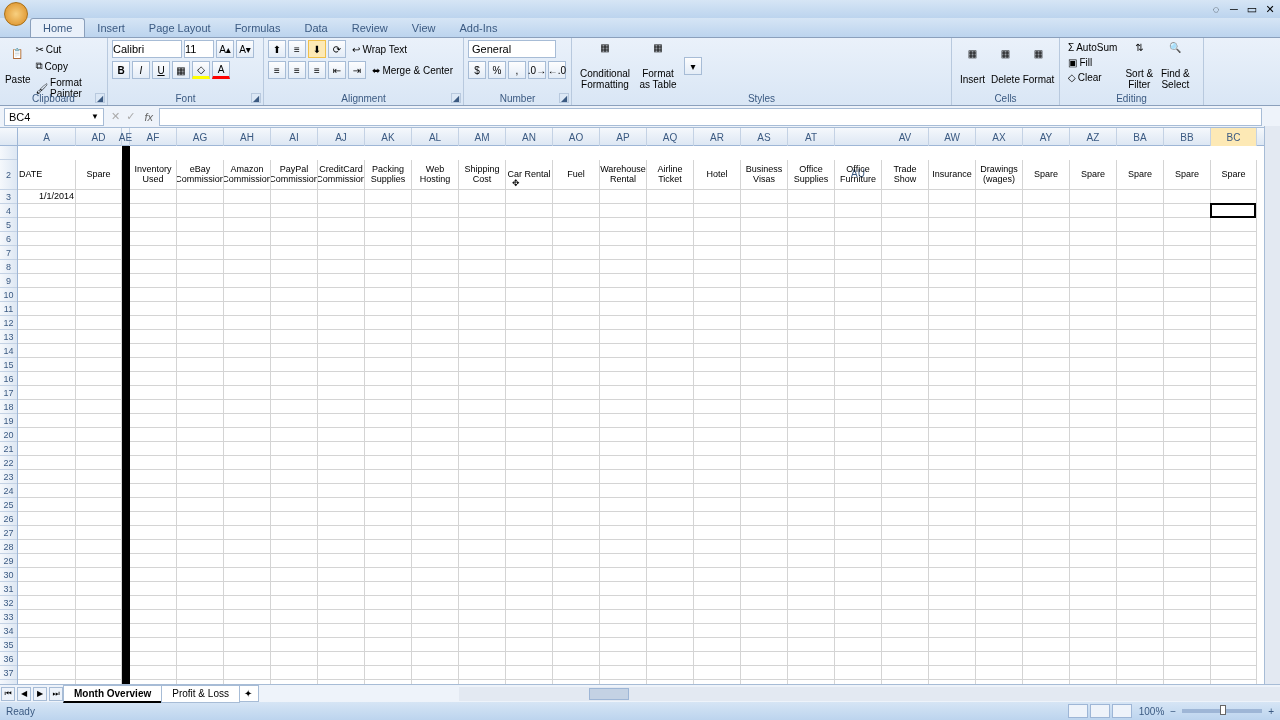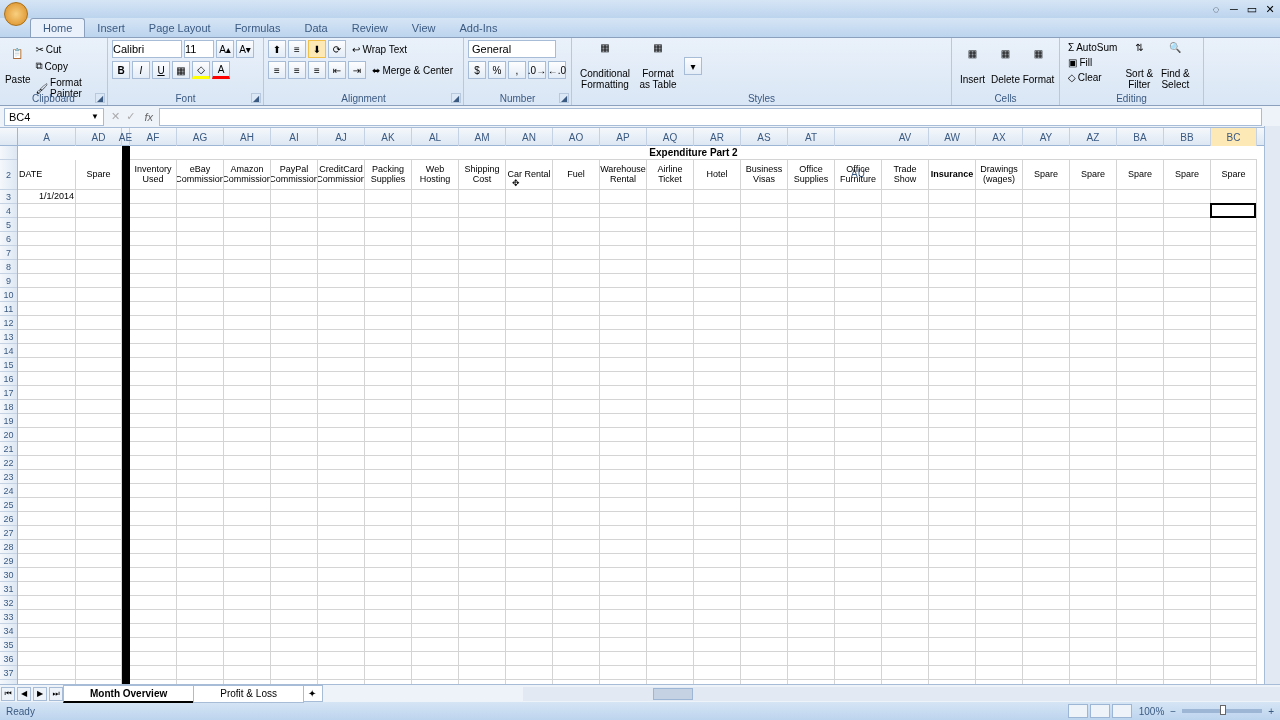--- a/index.html
+++ b/index.html
@@ -51,21 +51,21 @@
 .merged-header { position: absolute; top: 0; height: 14px; display: flex; align-items: center; justify-content: center; font-size: 10px; font-weight: bold; border-bottom: 1px solid #d4d4d4; }
 .cell { position: absolute; border-right: 1px solid #d4d4d4; border-bottom: 1px solid #d4d4d4; font-size: 9px; display: flex; align-items: center; justify-content: center; text-align: center; line-height: 1.05; padding: 0 1px; overflow: hidden; }
 .black-col { position: absolute; top: 0; width: 8px; background: #000; }
 .selected-cell { position: absolute; border: 2px solid #000; background: #fff; }
 .small-cursor { position: absolute; font-size: 9px; }
 
 
 .sheet-bar { height: 18px; background: #eef3fa; display: flex; align-items: center; border-top: 1px solid #a7bcd6; }
 .sheet-nav { display: flex; }
 .sheet-nav-btn { width: 14px; height: 14px; border: 1px solid #a7bcd6; margin: 0 1px; display: flex; align-items: center; justify-content: center; font-size: 8px; cursor: pointer; }
-.sheet-tab { padding: 2px 26px; font-size: 10px; border: 1px solid #a7bcd6; background: #fff; margin-left: -1px; cursor: pointer; }
+.sheet-tab { padding: 2px 10px; font-size: 10px; border: 1px solid #a7bcd6; background: #fff; margin-left: -1px; cursor: pointer; }
 .sheet-tab.active { font-weight: bold; border-bottom: 2px solid #000; }
 .hscroll { flex: 1; margin-left: 200px; height: 14px; background: #e3e9f2; position: relative; }
 .hscroll-thumb { position: absolute; height: 12px; top: 1px; background: #c4d2e4; border: 1px solid #9eb6d6; }
 
 
 .status-bar { height: 18px; background: linear-gradient(#d6e5f5, #bcd4ee); display: flex; align-items: center; padding: 0 6px; font-size: 10px; color: #3b5a82; justify-content: space-between; }
 .view-btns { display: flex; }
 .view-btn { width: 20px; height: 14px; border: 1px solid #9eb6d6; margin: 0 1px; cursor: pointer; background: #eef3fa; }
 .zoom-slider { width: 80px; height: 4px; background: #9eb6d6; position: relative; }
 .zoom-thumb { position: absolute; width: 6px; height: 10px; background: #fff; border: 1px solid #666; top: -4px; left: 38px; }
@@ -333,42 +333,41 @@
         <div class="row-h">31</div>
         <div class="row-h">32</div>
         <div class="row-h">33</div>
         <div class="row-h">34</div>
         <div class="row-h">35</div>
         <div class="row-h">36</div>
         <div class="row-h">37</div>
         <div class="row-h">38</div>
       </div>
     <div class="cells" id="cells-area">
-        <div class="merged-header" style="left: 112px; width: 1127px;">Expenditure Part 2</div>
         <div class="cell" style="left: 0px; top: 14px; width: 58px; height: 30px; justify-content: flex-start;">DATE</div>
         <div class="cell" style="left: 58px; top: 14px; width: 46px; height: 30px;">Spare</div>
         <div class="cell" style="left: 104px; top: 14px; width: 8px; height: 30px;"></div>
         <div class="cell" style="left: 112px; top: 14px; width: 47px; height: 30px;">Inventory Used</div>
         <div class="cell" style="left: 159px; top: 14px; width: 47px; height: 30px;">eBay Commission</div>
         <div class="cell" style="left: 206px; top: 14px; width: 47px; height: 30px;">Amazon Commission</div>
         <div class="cell" style="left: 253px; top: 14px; width: 47px; height: 30px;">PayPal Commission</div>
         <div class="cell" style="left: 300px; top: 14px; width: 47px; height: 30px;">CreditCard Commission</div>
         <div class="cell" style="left: 347px; top: 14px; width: 47px; height: 30px;">Packing Supplies</div>
         <div class="cell" style="left: 394px; top: 14px; width: 47px; height: 30px;">Web Hosting</div>
         <div class="cell" style="left: 441px; top: 14px; width: 47px; height: 30px;">Shipping Cost</div>
         <div class="cell" style="left: 488px; top: 14px; width: 47px; height: 30px;">Car Rental</div>
         <div class="cell" style="left: 535px; top: 14px; width: 47px; height: 30px;">Fuel</div>
         <div class="cell" style="left: 582px; top: 14px; width: 47px; height: 30px;">Warehouse Rental</div>
         <div class="cell" style="left: 629px; top: 14px; width: 47px; height: 30px;">Airline Ticket</div>
         <div class="cell" style="left: 676px; top: 14px; width: 47px; height: 30px;">Hotel</div>
         <div class="cell" style="left: 723px; top: 14px; width: 47px; height: 30px;">Business Visas</div>
         <div class="cell" style="left: 770px; top: 14px; width: 47px; height: 30px;">Office Supplies</div>
         <div class="cell" style="left: 817px; top: 14px; width: 47px; height: 30px;">Office Furniture</div>
         <div class="cell" style="left: 864px; top: 14px; width: 47px; height: 30px;">Trade Show</div>
-        <div class="cell" style="left: 911px; top: 14px; width: 47px; height: 30px; font-weight: bold;">Insurance</div>
+        <div class="cell" style="left: 911px; top: 14px; width: 47px; height: 30px;">Insurance</div>
         <div class="cell" style="left: 958px; top: 14px; width: 47px; height: 30px;">Drawings (wages)</div>
         <div class="cell" style="left: 1005px; top: 14px; width: 47px; height: 30px;">Spare</div>
         <div class="cell" style="left: 1052px; top: 14px; width: 47px; height: 30px;">Spare</div>
         <div class="cell" style="left: 1099px; top: 14px; width: 47px; height: 30px;">Spare</div>
         <div class="cell" style="left: 1146px; top: 14px; width: 47px; height: 30px;">Spare</div>
         <div class="cell" style="left: 1193px; top: 14px; width: 46px; height: 30px;">Spare</div>
         <div class="cell" style="left: 0px; top: 44px; width: 58px; height: 14px; justify-content: flex-end;">1/1/2014</div>
         <div class="cell" style="left: 58px; top: 44px; width: 46px; height: 14px;"></div>
         <div class="cell" style="left: 104px; top: 44px; width: 8px; height: 14px;"></div>
         <div class="cell" style="left: 112px; top: 44px; width: 47px; height: 14px;"></div>

